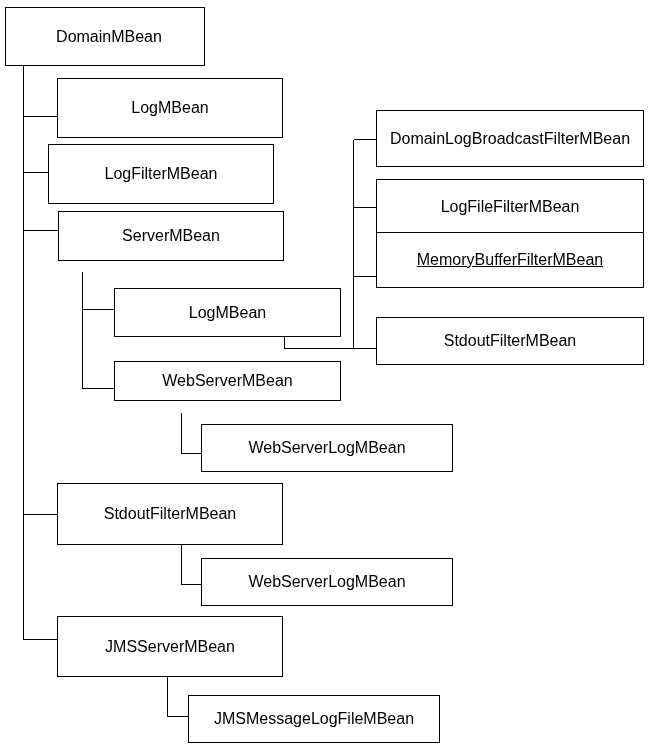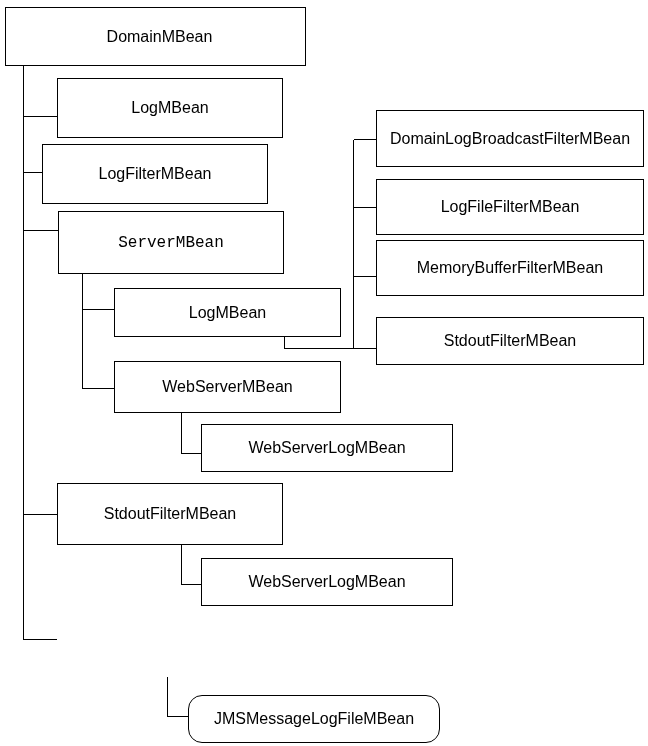--- a/index.html
+++ b/index.html
@@ -54,42 +54,43 @@
     <path d="M181.5,413 L181.5,453.5 L201,453.5"></path>
     <path d="M284.5,337 L284.5,348.5 L376,348.5"></path>
     <path d="M353.5,348.5 L353.5,139.5"></path>
     <path d="M353.5,139.5 L376,139.5"></path>
     <path d="M353.5,207.5 L376,207.5"></path>
     <path d="M353.5,276.5 L376,276.5"></path>
     <path d="M181.5,545 L181.5,584.5 L201,584.5"></path>
     <path d="M167.5,677 L167.5,716.5 L188,716.5"></path>
   </svg>
 
-  <div class="node" style="left:5px;   top:7px;   width:301px; height:59px;padding-left:8px;">DomainMBean</div>
+  <div class="node" style="left:5px;   top:7px;   width:200px; height:59px;padding-left:8px;">DomainMBean</div>
 
   <div class="node" style="left:57px;  top:78px;  width:226px; height:60px;">LogMBean</div>
 
-  <div class="node" style="left:42px;  top:144px; width:226px; height:60px;">LogFilterMBean</div>
+  <div class="node" style="left:48px;  top:144px; width:226px; height:60px;">LogFilterMBean</div>
 
-  <div class="node" style="left:58px;  top:211px; width:226px; height:63px;font-family:Liberation Mono, monospace;">ServerMBean</div>
+  <div class="node" style="left:58px;  top:211px; width:226px; height:50px;">ServerMBean</div>
 
   <div class="node" style="left:114px; top:288px; width:227px; height:49px;">LogMBean</div>
 
-  <div class="node" style="left:114px; top:361px; width:227px; height:52px;">WebServerMBean</div>
+  <div class="node" style="left:114px; top:361px; width:227px; height:40px;">WebServerMBean</div>
 
   <div class="node" style="left:201px; top:424px; width:252px; height:48px;">WebServerLogMBean</div>
 
   <div class="node" style="left:57px;  top:483px; width:226px; height:62px;">StdoutFilterMBean</div>
 
   <div class="node" style="left:201px; top:558px; width:252px; height:48px;">WebServerLogMBean</div>
 
+  <div class="node" style="left:57px;  top:616px; width:226px; height:61px;">JMSServerMBean</div>
 
-  <div class="node" style="left:188px; top:695px; width:252px; height:48px;border-radius:14px;">JMSMessageLogFileMBean</div>
+  <div class="node" style="left:188px; top:695px; width:252px; height:48px;">JMSMessageLogFileMBean</div>
 
   <div class="node" style="left:376px; top:110px; width:268px; height:57px;text-align:right;">DomainLogBroadcastFilterMBean</div>
 
   <div class="node" style="left:376px; top:179px; width:268px; height:56px;">LogFileFilterMBean</div>
 
-  <div class="node" style="left:376px; top:240px; width:268px; height:56px;">MemoryBufferFilterMBean</div>
+  <div class="node" style="left:376px; top:232px; width:268px; height:56px;text-decoration:underline;">MemoryBufferFilterMBean</div>
 
   <div class="node" style="left:376px; top:317px; width:268px; height:48px;">StdoutFilterMBean</div>
 
 </div>
 
 </body></html>

